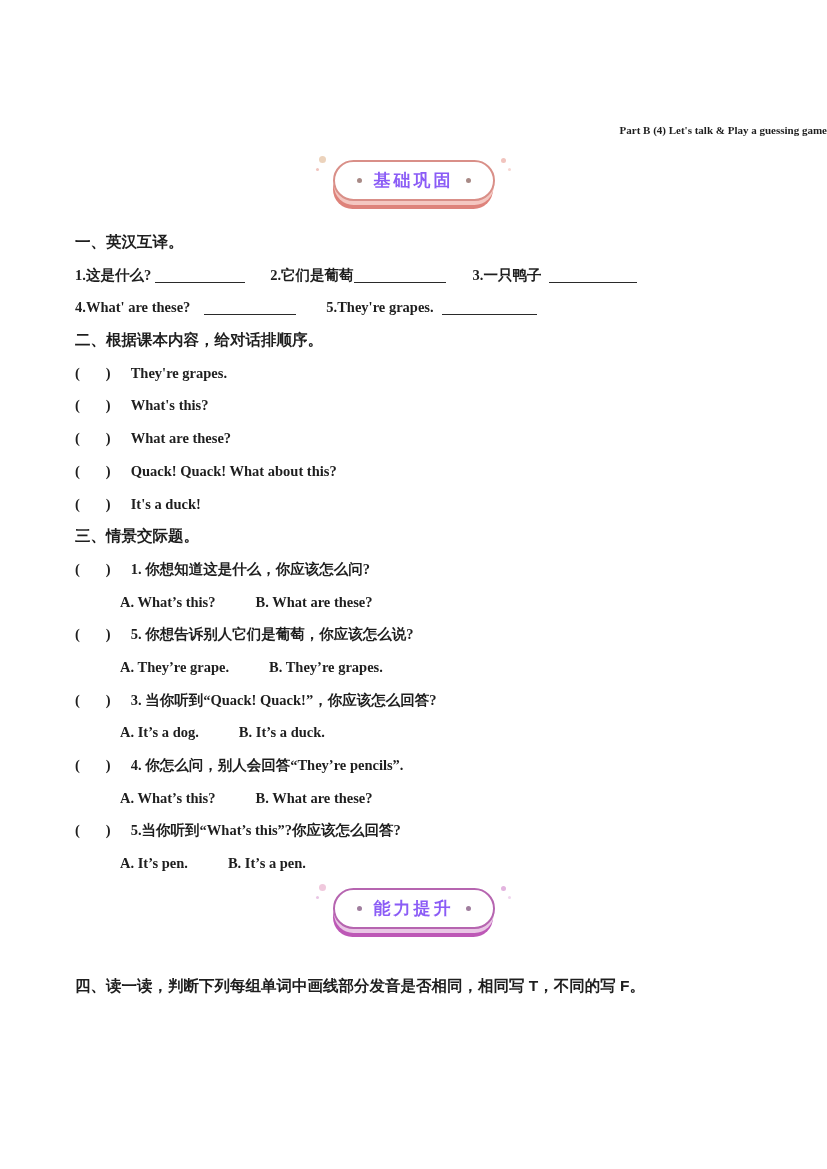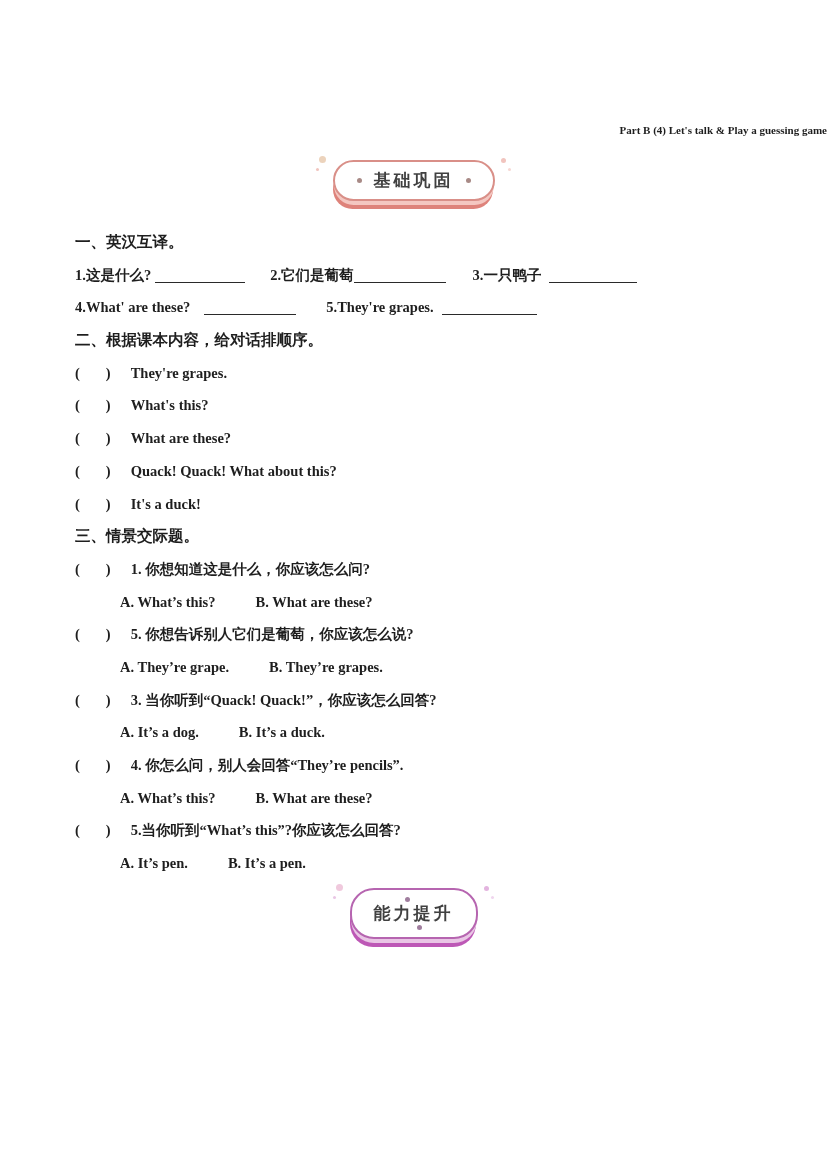--- a/index.html
+++ b/index.html
@@ -27,30 +27,29 @@
     margin-top:20px;height:52px;
     display:flex;justify-content:center;align-items:flex-start;
   }
   .badge{
     position:relative;
     display:inline-flex;align-items:center;
     padding:7px 22px;
     background:#ffffff;
     border-radius:24px;
     font-family:"Liberation Sans","DejaVu Sans",sans-serif;
-    font-weight:bold;font-size:17px;letter-spacing:3px;color:#404040;
+    font-weight:bold;font-size:17px;letter-spacing:3px;color:#8b5cf6;
   }
   .badge.pink{
     border:2px solid #d98f88;
     box-shadow:0 5px 0 -1px #f4c7c1, -1px 9px 0 -1px #de837b;
   }
   .badge.purple{
     border:2px solid #b665b0;
     box-shadow:0 5px 0 -1px #e9c6e5, -1px 9px 0 -1px #bd58b6;
-    flex-direction:column;
   }
   .badge-dot{
     width:5px;height:5px;border-radius:50%;
     display:inline-block;flex:none;
   }
   .badge.pink .badge-dot{background:#a88a86;}
   .badge.purple .badge-dot{background:#a07e9e;}
   .badge-dot.left{margin-right:12px;}
   .badge-dot.right{margin-left:12px;}
   .sparkle{position:absolute;border-radius:50%;}
@@ -167,14 +166,17 @@
   <div class="badge-row" style="margin-top:8px;">
     <div class="badge purple">
       <span class="sparkle sp1"></span>
       <span class="badge-dot left"></span>
       <span>能力提升</span>
       <span class="badge-dot right"></span>
       <span class="sparkle sp2"></span>
     </div>
   </div>
 
+  <div class="content2">
+    <div class="line sec-heading">四、读一读，判断下列每组单词中画线部分发音是否相同，相同写 T，不同的写 F。</div>
+  </div>
 
 </div>
 
 </body></html>

